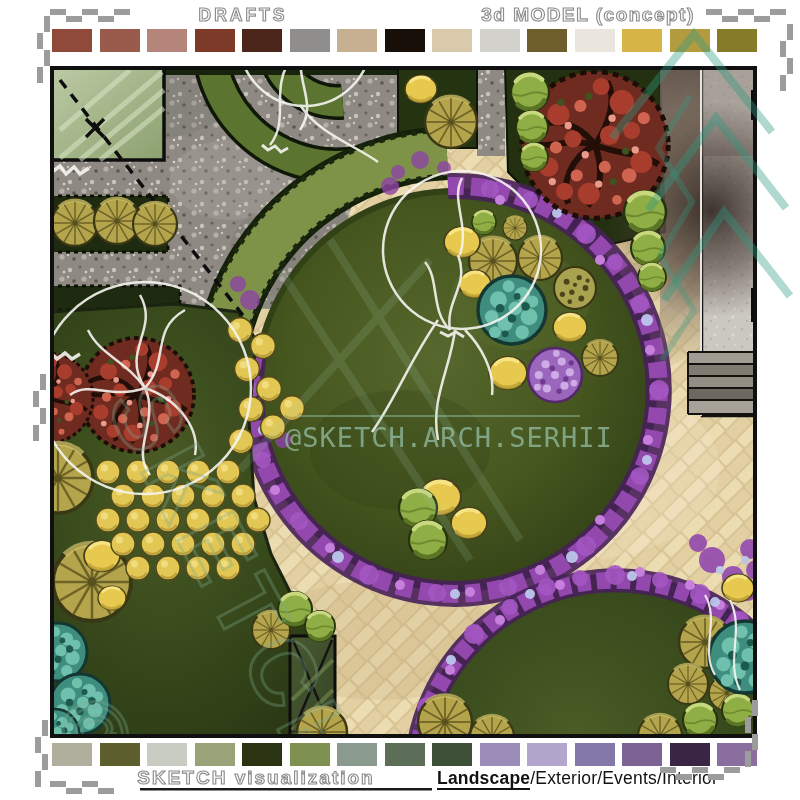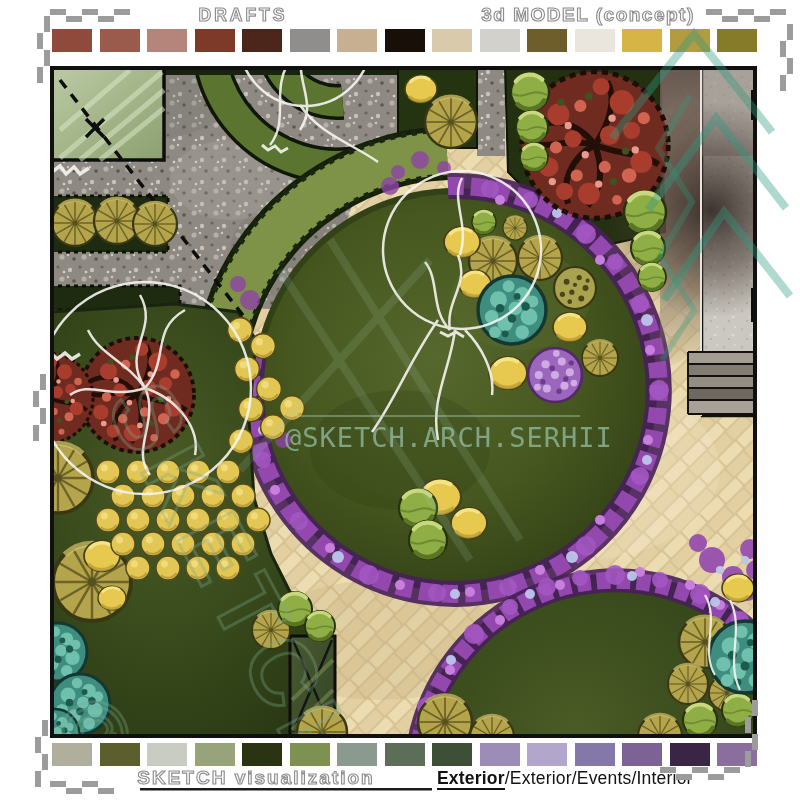--- a/index.html
+++ b/index.html
@@ -532,21 +532,21 @@
       <div class="swatch" style="background: rgb(62, 79, 56);"></div>
       <div class="swatch" style="background: rgb(155, 141, 184);"></div>
       <div class="swatch" style="background: rgb(179, 166, 204);"></div>
       <div class="swatch" style="background: rgb(132, 120, 168);"></div>
       <div class="swatch" style="background: rgb(125, 99, 149);"></div>
       <div class="swatch" style="background: rgb(58, 37, 69);"></div>
       <div class="swatch" style="background: rgb(138, 111, 158);"></div>
     </div>
 
   <div id="category-line">
-    <span class="cat-bold">Exterior</span><span>/Exterior/Events/Interior</span>
+    <span class="cat-bold">Landscape</span><span>/Exterior/Events/Interior</span>
   </div>
 
   <svg id="overlay" viewBox="0 0 800 800">
     <g fill="#9c9c9c">
       <rect x="50" y="9" width="16" height="6"></rect>
         <rect x="66" y="16" width="16" height="6"></rect>
         <rect x="82" y="9" width="16" height="6"></rect>
         <rect x="98" y="16" width="16" height="6"></rect>
         <rect x="114" y="9" width="16" height="6"></rect>
       <rect x="44" y="16" width="6" height="16"></rect>

